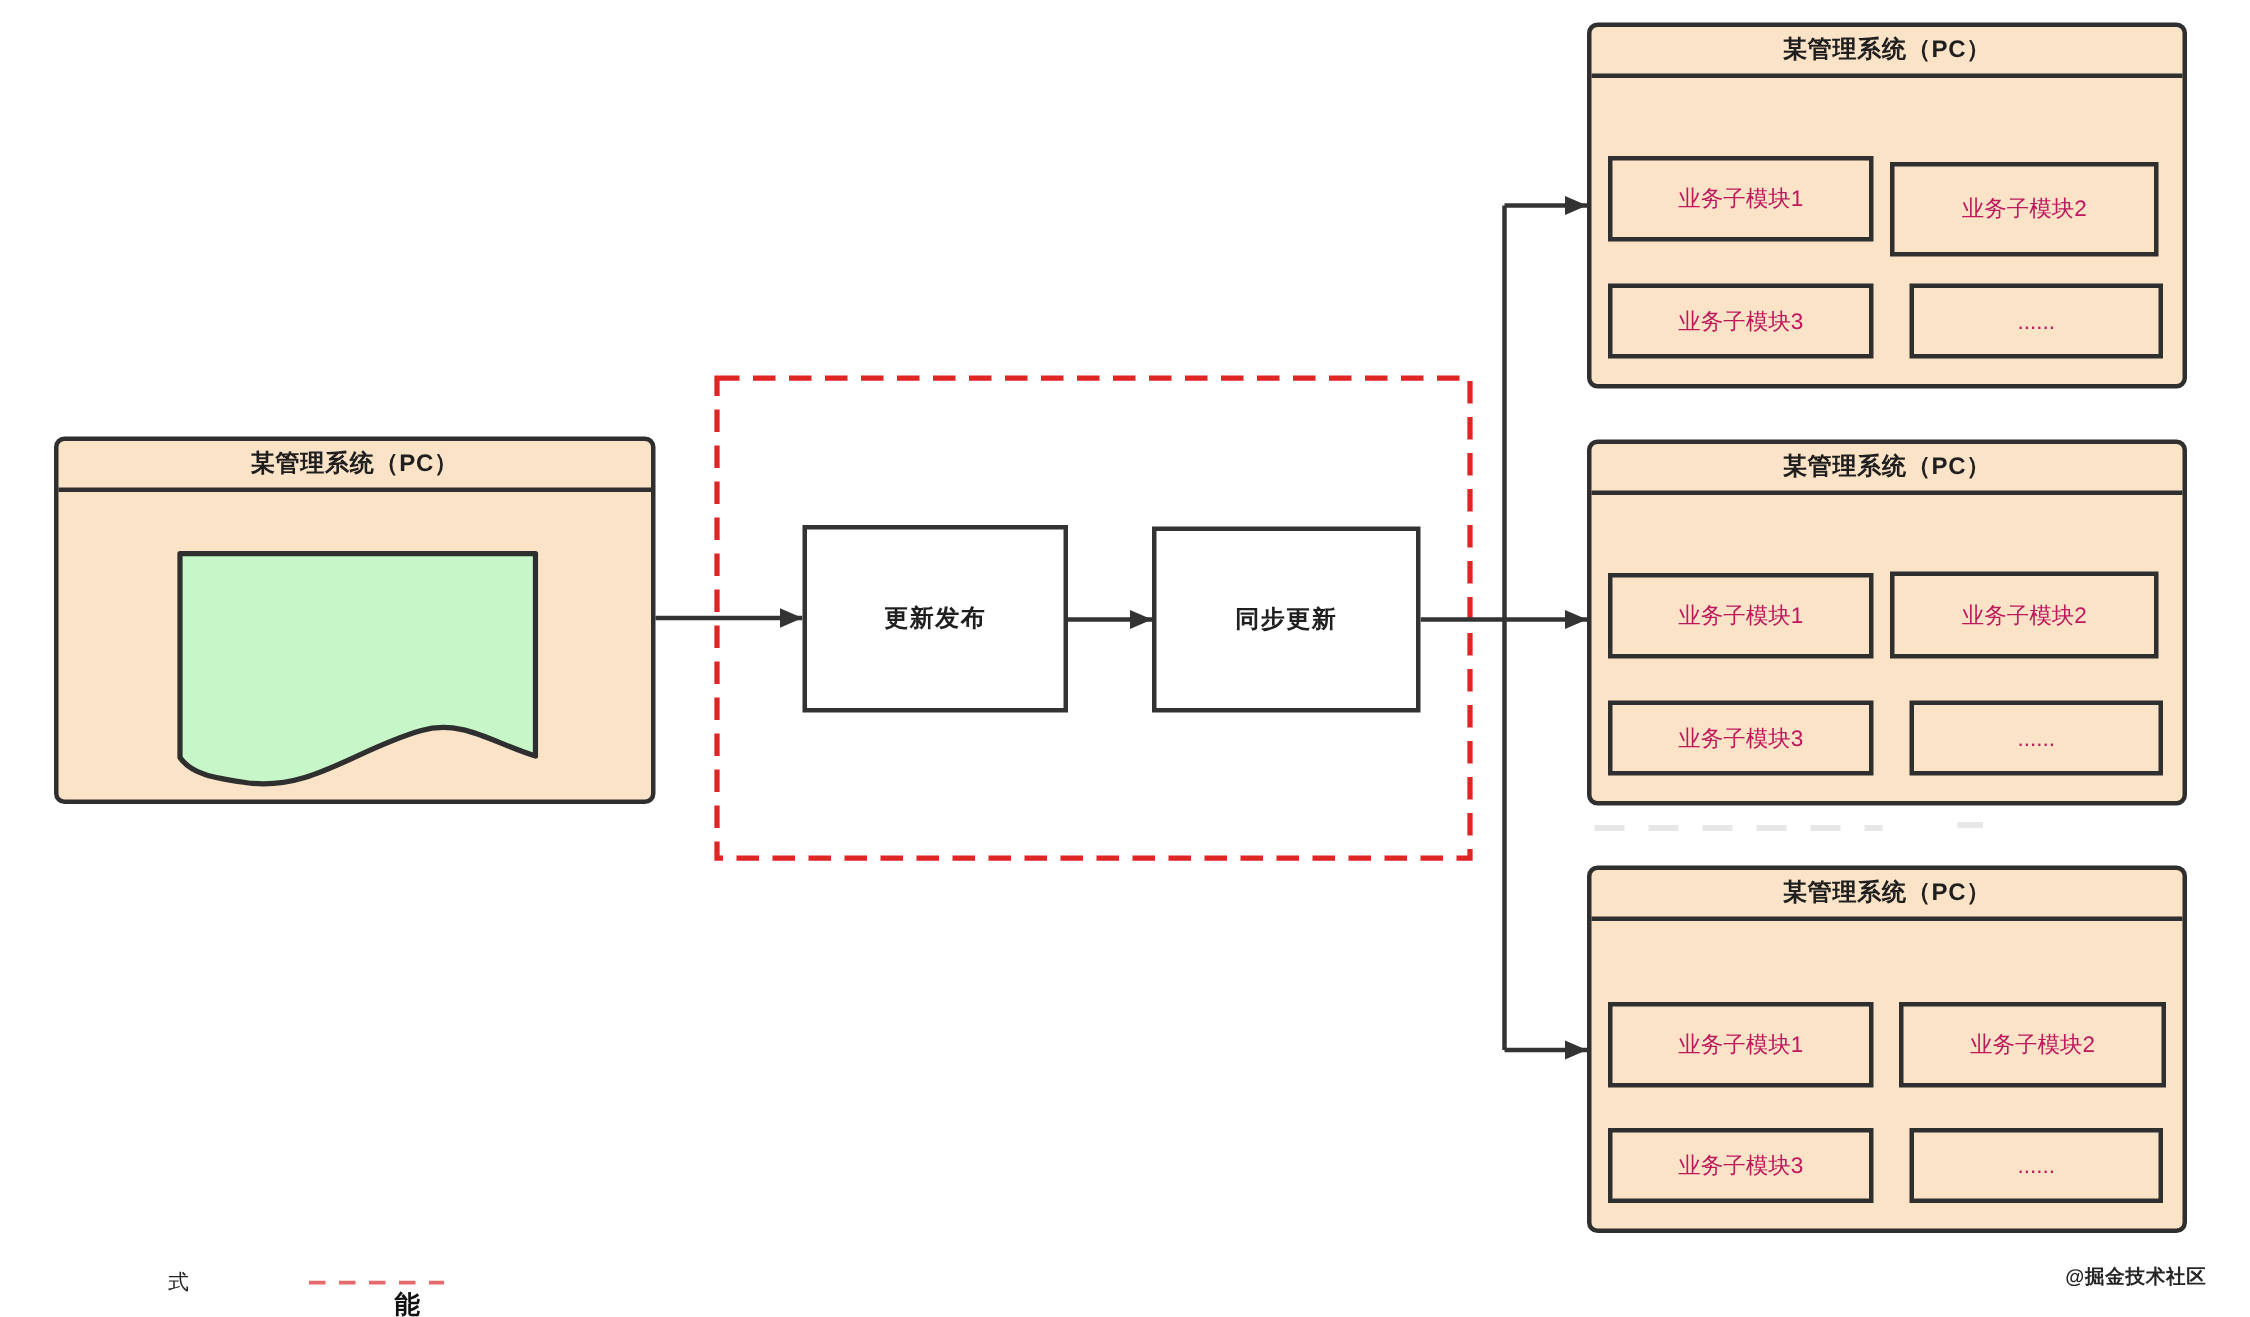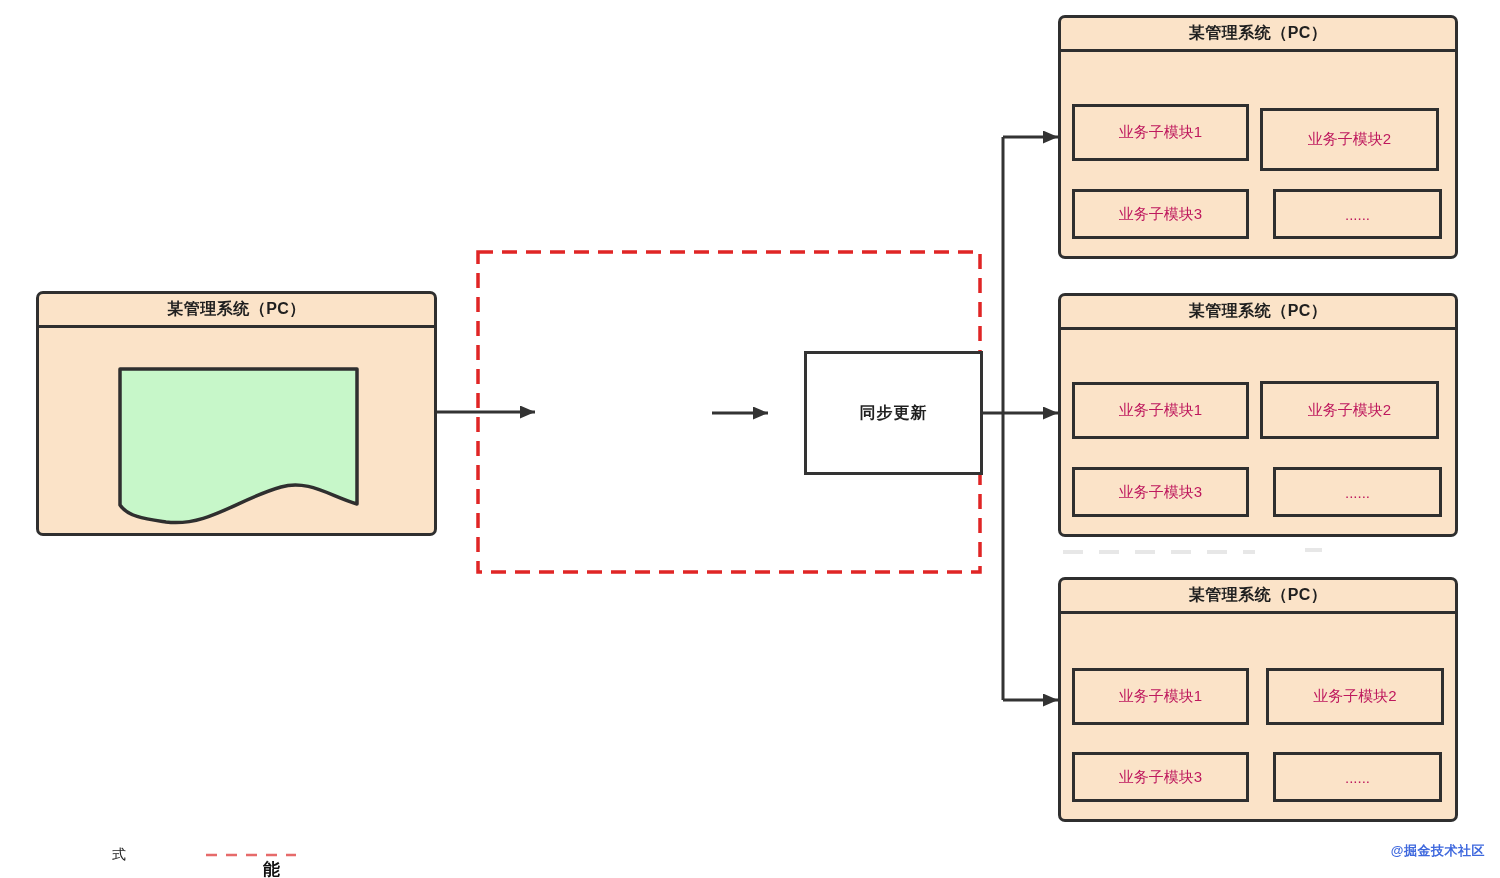--- a/index.html
+++ b/index.html
@@ -41,22 +41,22 @@
     position:absolute;background:#ffffff;border:3px solid var(--arrow);
     display:flex;align-items:center;justify-content:center;
     font-size:16px;font-weight:600;color:#1f1f1f;letter-spacing:1px;
   }
   .doc-svg{position:absolute;}
   .doc-label{
     position:absolute;display:flex;align-items:center;justify-content:center;
     font-size:15px;color:#3a3a3a;
   }
   .watermark{
-    position:absolute;left:1363px;top:842px;width:122px;text-align:right;
-    font-size:13px;color:#1d4ed8;font-weight:600;letter-spacing:.5px;opacity:.85;
+    position:absolute;left:1363px;top:842px;width:122px;text-align:center;
+    font-size:13px;color:#000000;font-weight:600;letter-spacing:.5px;opacity:.85;
   }
   .frag{position:absolute;color:#222;}
   .frag-left{left:112px;top:846px;font-size:14px;}
   .frag-partial{left:263px;top:858px;font-size:17px;font-weight:600;color:#111;}
 </style>
 </head>
 <body>
 
 <div id="canvas">
 
@@ -87,22 +87,25 @@
     <line class="pink-dash" x1="206" y1="855" x2="296" y2="855" stroke-dasharray="11 9"></line>
   </svg>
 
   <div class="sys-box" style="left:36px;top:291px;width:401px;height:245px;">
     <div class="sys-header">某管理系统（PC）</div>
     <svg class="doc-svg" style="left:79px;top:73px;" width="241" height="160" viewBox="0 0 241 160">
       <path d="M2,2 H239 V137 C212,129 190,112 163,120 C120,132 90,160 48,155 C28,152 10,150 2,138 Z" fill="var(--doc_fill)" stroke="var(--box_border)" stroke-width="3.5" stroke-linejoin="round"></path>
     </svg>
   </div>
 
+  <div class="proc-box" style="left:535px;top:350px;width:177px;height:125px;">
+    <span>更新发布</span>
+  </div>
 
-  <div class="proc-box" style="left:768px;top:351px;width:179px;height:124px;margin-left:36px;">
+  <div class="proc-box" style="left:768px;top:351px;width:179px;height:124px;">
     <span>同步更新</span>
   </div>
 
   <div class="sys-box" style="left:1058px;top:15px;width:400px;height:244px;">
     <div class="sys-header">某管理系统（PC）</div>
     <div class="sub-box" style="left:11px;top:86px;width:177px;height:57px;">业务子模块1</div>
     <div class="sub-box" style="left:199px;top:90px;width:179px;height:63px;">业务子模块2</div>
     <div class="sub-box" style="left:11px;top:171px;width:177px;height:50px;">业务子模块3</div>
     <div class="sub-box" style="left:212px;top:171px;width:169px;height:50px;">......</div>
   </div>

